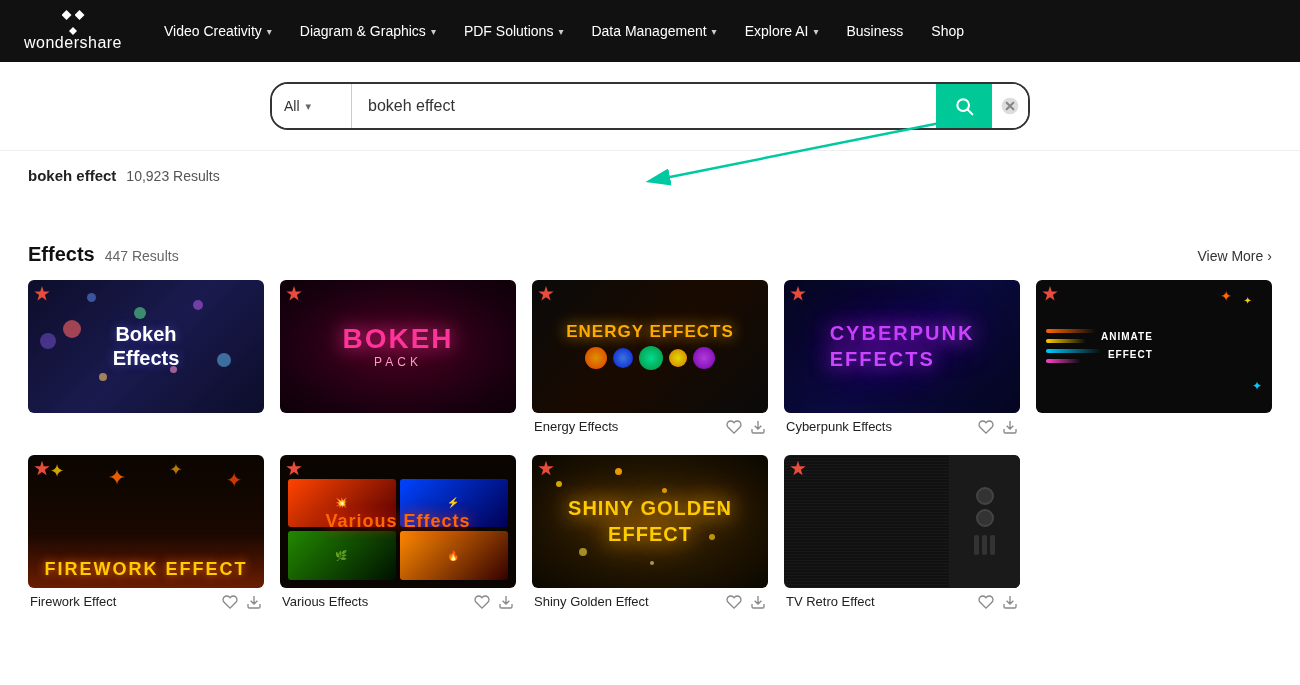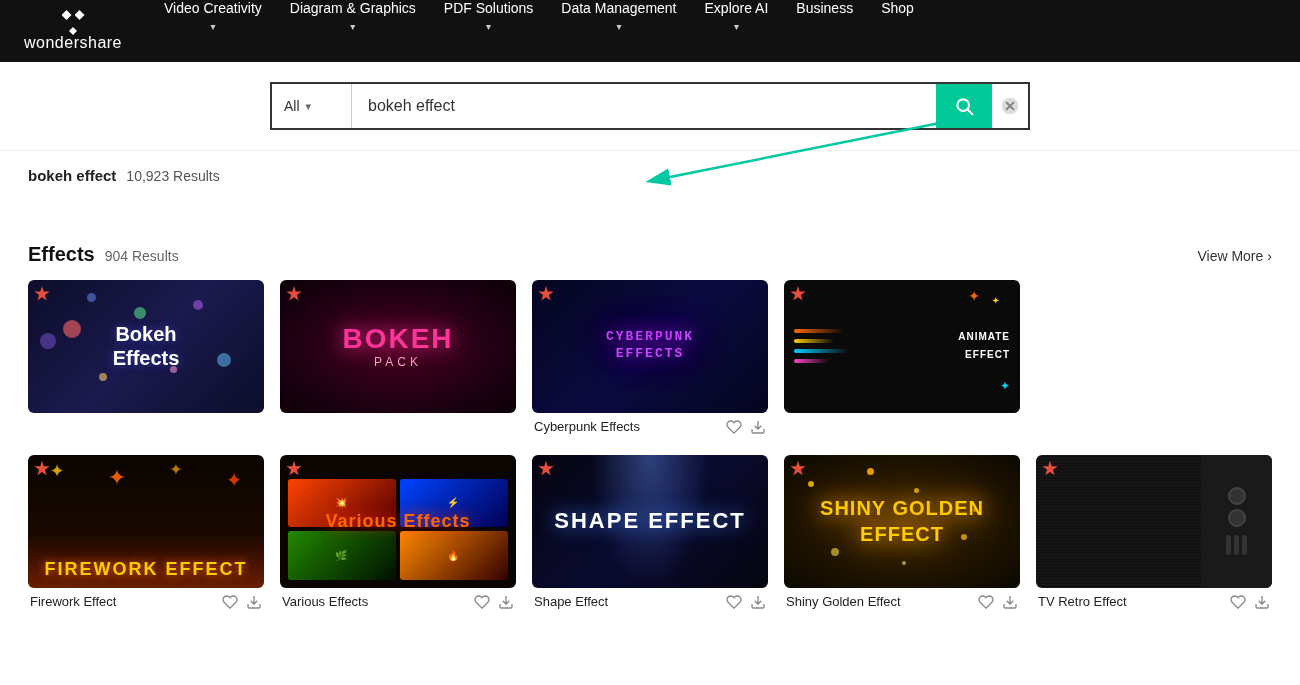--- a/index.html
+++ b/index.html
@@ -52,21 +52,20 @@
     .nav-item {
       color: #fff;
       font-size: 14px;
       padding: 0 14px;
       height: 62px;
       display: flex;
       align-items: center;
       gap: 5px;
       cursor: pointer;
       white-space: nowrap;
-      flex-direction: column;
     }
     .nav-chevron {
       font-size: 10px;
       color: #ccc;
     }
 
     
     .search-section {
       background: #fff;
       padding: 20px 0 0 0;
@@ -75,21 +74,21 @@
       align-items: center;
       border-bottom: 1px solid #eee;
       padding-bottom: 0;
       position: relative;
     }
     .search-bar-wrapper {
       display: flex;
       align-items: center;
       width: 760px;
       border: 2px solid #333;
-      border-radius: 0;
+      border-radius: 18px;
       overflow: hidden;
       height: 48px;
       margin-bottom: 20px;
     }
     .search-dropdown {
       display: flex;
       align-items: center;
       padding: 0 12px;
       background: #fff;
       border-right: 1px solid #ccc;
@@ -291,27 +290,26 @@
       border-radius: 50%;
       opacity: 0.85;
     }
 
     .thumb-cyberpunk {
       background: linear-gradient(135deg, #050520 0%, #0a0a40 50%, #050520 100%);
       display: flex; align-items: center; justify-content: center;
     }
     .cyberpunk-text {
       color: #cc44ff;
-      font-size: 13px;
+      font-size: 20px;
       font-weight: 900;
       letter-spacing: 2px;
       text-shadow: 0 0 20px #cc44ff, 0 0 40px #8800ff;
-      text-align: center;
+      text-align: left;
       line-height: 1.3;
-      font-family: Liberation Mono, monospace;
     }
 
     .thumb-animate {
       background: #0a0a0a;
       display: flex; align-items: center; justify-content: center;
     }
 
     
     .thumb-firework {
       background: linear-gradient(180deg, #0a0500 0%, #1a0800 60%, #2a0000 100%);
@@ -463,21 +461,21 @@
 </div>
 
 <div class="results-header">
   <span class="results-query">bokeh effect</span>
   <span class="results-count">10,923 Results</span>
 </div>
 
 <div class="section">
   <div class="section-header">
     <span class="section-title">Effects</span>
-    <span class="section-count">904 Results</span>
+    <span class="section-count">447 Results</span>
     <span class="view-more">
       <span>View More</span>
       <span>›</span>
     </span>
   </div>
 
   <div class="effects-grid">
 
     <div class="effect-card">
       <div class="effect-thumb thumb-bokeh-effects">
@@ -502,20 +500,44 @@
     <div class="effect-card">
       <div class="effect-thumb thumb-bokeh-pack">
         <div class="premium-badge"></div>
         <div style="text-align:center;">
           <div class="bokeh-pack-text">BOKEH</div>
           <div class="bokeh-pack-sub">PACK</div>
         </div>
       </div>
     </div>
 
+    <div class="effect-card">
+      <div class="effect-thumb thumb-energy">
+        <div class="premium-badge"></div>
+        <div class="energy-text">ENERGY EFFECTS</div>
+        <div class="energy-orbs">
+          <div class="orb" style="width:22px;height:22px;background:radial-gradient(circle,#ffaa00,#ff4400);"></div>
+          <div class="orb" style="width:20px;height:20px;background:radial-gradient(circle,#4488ff,#0022ff);"></div>
+          <div class="orb" style="width:24px;height:24px;background:radial-gradient(circle,#00ffaa,#00aa44);"></div>
+          <div class="orb" style="width:18px;height:18px;background:radial-gradient(circle,#ffff00,#ff8800);"></div>
+          <div class="orb" style="width:22px;height:22px;background:radial-gradient(circle,#cc44ff,#8800cc);"></div>
+        </div>
+      </div>
+      <div class="effect-info">
+        <span class="effect-name">Energy Effects</span>
+        <div class="effect-actions">
+          <svg viewBox="0 0 24 24" fill="none" stroke="#888" stroke-width="2">
+            <path d="M20.84 4.61a5.5 5.5 0 0 0-7.78 0L12 5.67l-1.06-1.06a5.5 5.5 0 0 0-7.78 7.78l1.06 1.06L12 21.23l7.78-7.78 1.06-1.06a5.5 5.5 0 0 0 0-7.78z"></path>
+          </svg>
+          <svg viewBox="0 0 24 24" fill="none" stroke="#888" stroke-width="2">
+            <path d="M21 15v4a2 2 0 0 1-2 2H5a2 2 0 0 1-2-2v-4M7 10l5 5 5-5M12 15V3"></path>
+          </svg>
+        </div>
+      </div>
+    </div>
 
     <div class="effect-card">
       <div class="effect-thumb thumb-cyberpunk">
         <div class="premium-badge"></div>
         <div class="cyberpunk-text">CYBERPUNK<br>EFFECTS</div>
       </div>
       <div class="effect-info">
         <span class="effect-name">Cyberpunk Effects</span>
         <div class="effect-actions">
           <svg viewBox="0 0 24 24" fill="none" stroke="#888" stroke-width="2">
@@ -525,21 +547,21 @@
             <path d="M21 15v4a2 2 0 0 1-2 2H5a2 2 0 0 1-2-2v-4M7 10l5 5 5-5M12 15V3"></path>
           </svg>
         </div>
       </div>
     </div>
 
     <div class="effect-card">
       <div class="effect-thumb thumb-animate">
         <div class="premium-badge"></div>
 
-        <div style="position:absolute;width:100%;height:100%;display:flex;align-items:center;justify-content:space-between;padding:10px;">
+        <div style="position:absolute;width:100%;height:100%;display:flex;align-items:center;justify-content:flex-start;padding:10px;">
           <div style="display:flex;flex-direction:column;gap:6px;">
             <div style="width:50px;height:4px;background:linear-gradient(90deg,#ff6600,transparent);border-radius:2px;"></div>
             <div style="width:40px;height:4px;background:linear-gradient(90deg,#ffcc00,transparent);border-radius:2px;"></div>
             <div style="width:55px;height:4px;background:linear-gradient(90deg,#00ccff,transparent);border-radius:2px;"></div>
             <div style="width:35px;height:4px;background:linear-gradient(90deg,#ff44cc,transparent);border-radius:2px;"></div>
           </div>
           <div style="font-size:10px;color:#fff;font-weight:700;letter-spacing:1px;text-align:right;line-height:1.8;">
             ANIMATE<br>EFFECT
           </div>
         </div>
@@ -604,39 +626,20 @@
           <svg viewBox="0 0 24 24" fill="none" stroke="#888" stroke-width="2">
             <path d="M20.84 4.61a5.5 5.5 0 0 0-7.78 0L12 5.67l-1.06-1.06a5.5 5.5 0 0 0-7.78 7.78l1.06 1.06L12 21.23l7.78-7.78 1.06-1.06a5.5 5.5 0 0 0 0-7.78z"></path>
           </svg>
           <svg viewBox="0 0 24 24" fill="none" stroke="#888" stroke-width="2">
             <path d="M21 15v4a2 2 0 0 1-2 2H5a2 2 0 0 1-2-2v-4M7 10l5 5 5-5M12 15V3"></path>
           </svg>
         </div>
       </div>
     </div>
 
-    <div class="effect-card">
-      <div class="effect-thumb thumb-shape">
-        <div class="premium-badge"></div>
-
-        <div style="position:absolute;left:50%;top:0;width:120px;height:100%;transform:translateX(-50%);background:radial-gradient(ellipse at 50% 0%,rgba(100,150,255,0.4),transparent 70%);"></div>
-        <div class="shape-text" style="position:relative;z-index:2;">SHAPE EFFECT</div>
-      </div>
-      <div class="effect-info">
-        <span class="effect-name">Shape Effect</span>
-        <div class="effect-actions">
-          <svg viewBox="0 0 24 24" fill="none" stroke="#888" stroke-width="2">
-            <path d="M20.84 4.61a5.5 5.5 0 0 0-7.78 0L12 5.67l-1.06-1.06a5.5 5.5 0 0 0-7.78 7.78l1.06 1.06L12 21.23l7.78-7.78 1.06-1.06a5.5 5.5 0 0 0 0-7.78z"></path>
-          </svg>
-          <svg viewBox="0 0 24 24" fill="none" stroke="#888" stroke-width="2">
-            <path d="M21 15v4a2 2 0 0 1-2 2H5a2 2 0 0 1-2-2v-4M7 10l5 5 5-5M12 15V3"></path>
-          </svg>
-        </div>
-      </div>
-    </div>
 
     <div class="effect-card">
       <div class="effect-thumb thumb-golden">
         <div class="premium-badge"></div>
 
         <div style="position:absolute;width:100%;height:100%;top:0;left:0;">
           <div class="particle" style="width:6px;height:6px;background:#ffcc00;top:20%;left:10%;opacity:0.8;"></div>
           <div class="particle" style="width:4px;height:4px;background:#ffaa00;top:40%;left:80%;opacity:0.7;"></div>
           <div class="particle" style="width:8px;height:8px;background:#ffdd44;top:70%;left:20%;opacity:0.6;"></div>
           <div class="particle" style="width:5px;height:5px;background:#ffbb00;top:25%;left:55%;opacity:0.8;"></div>

